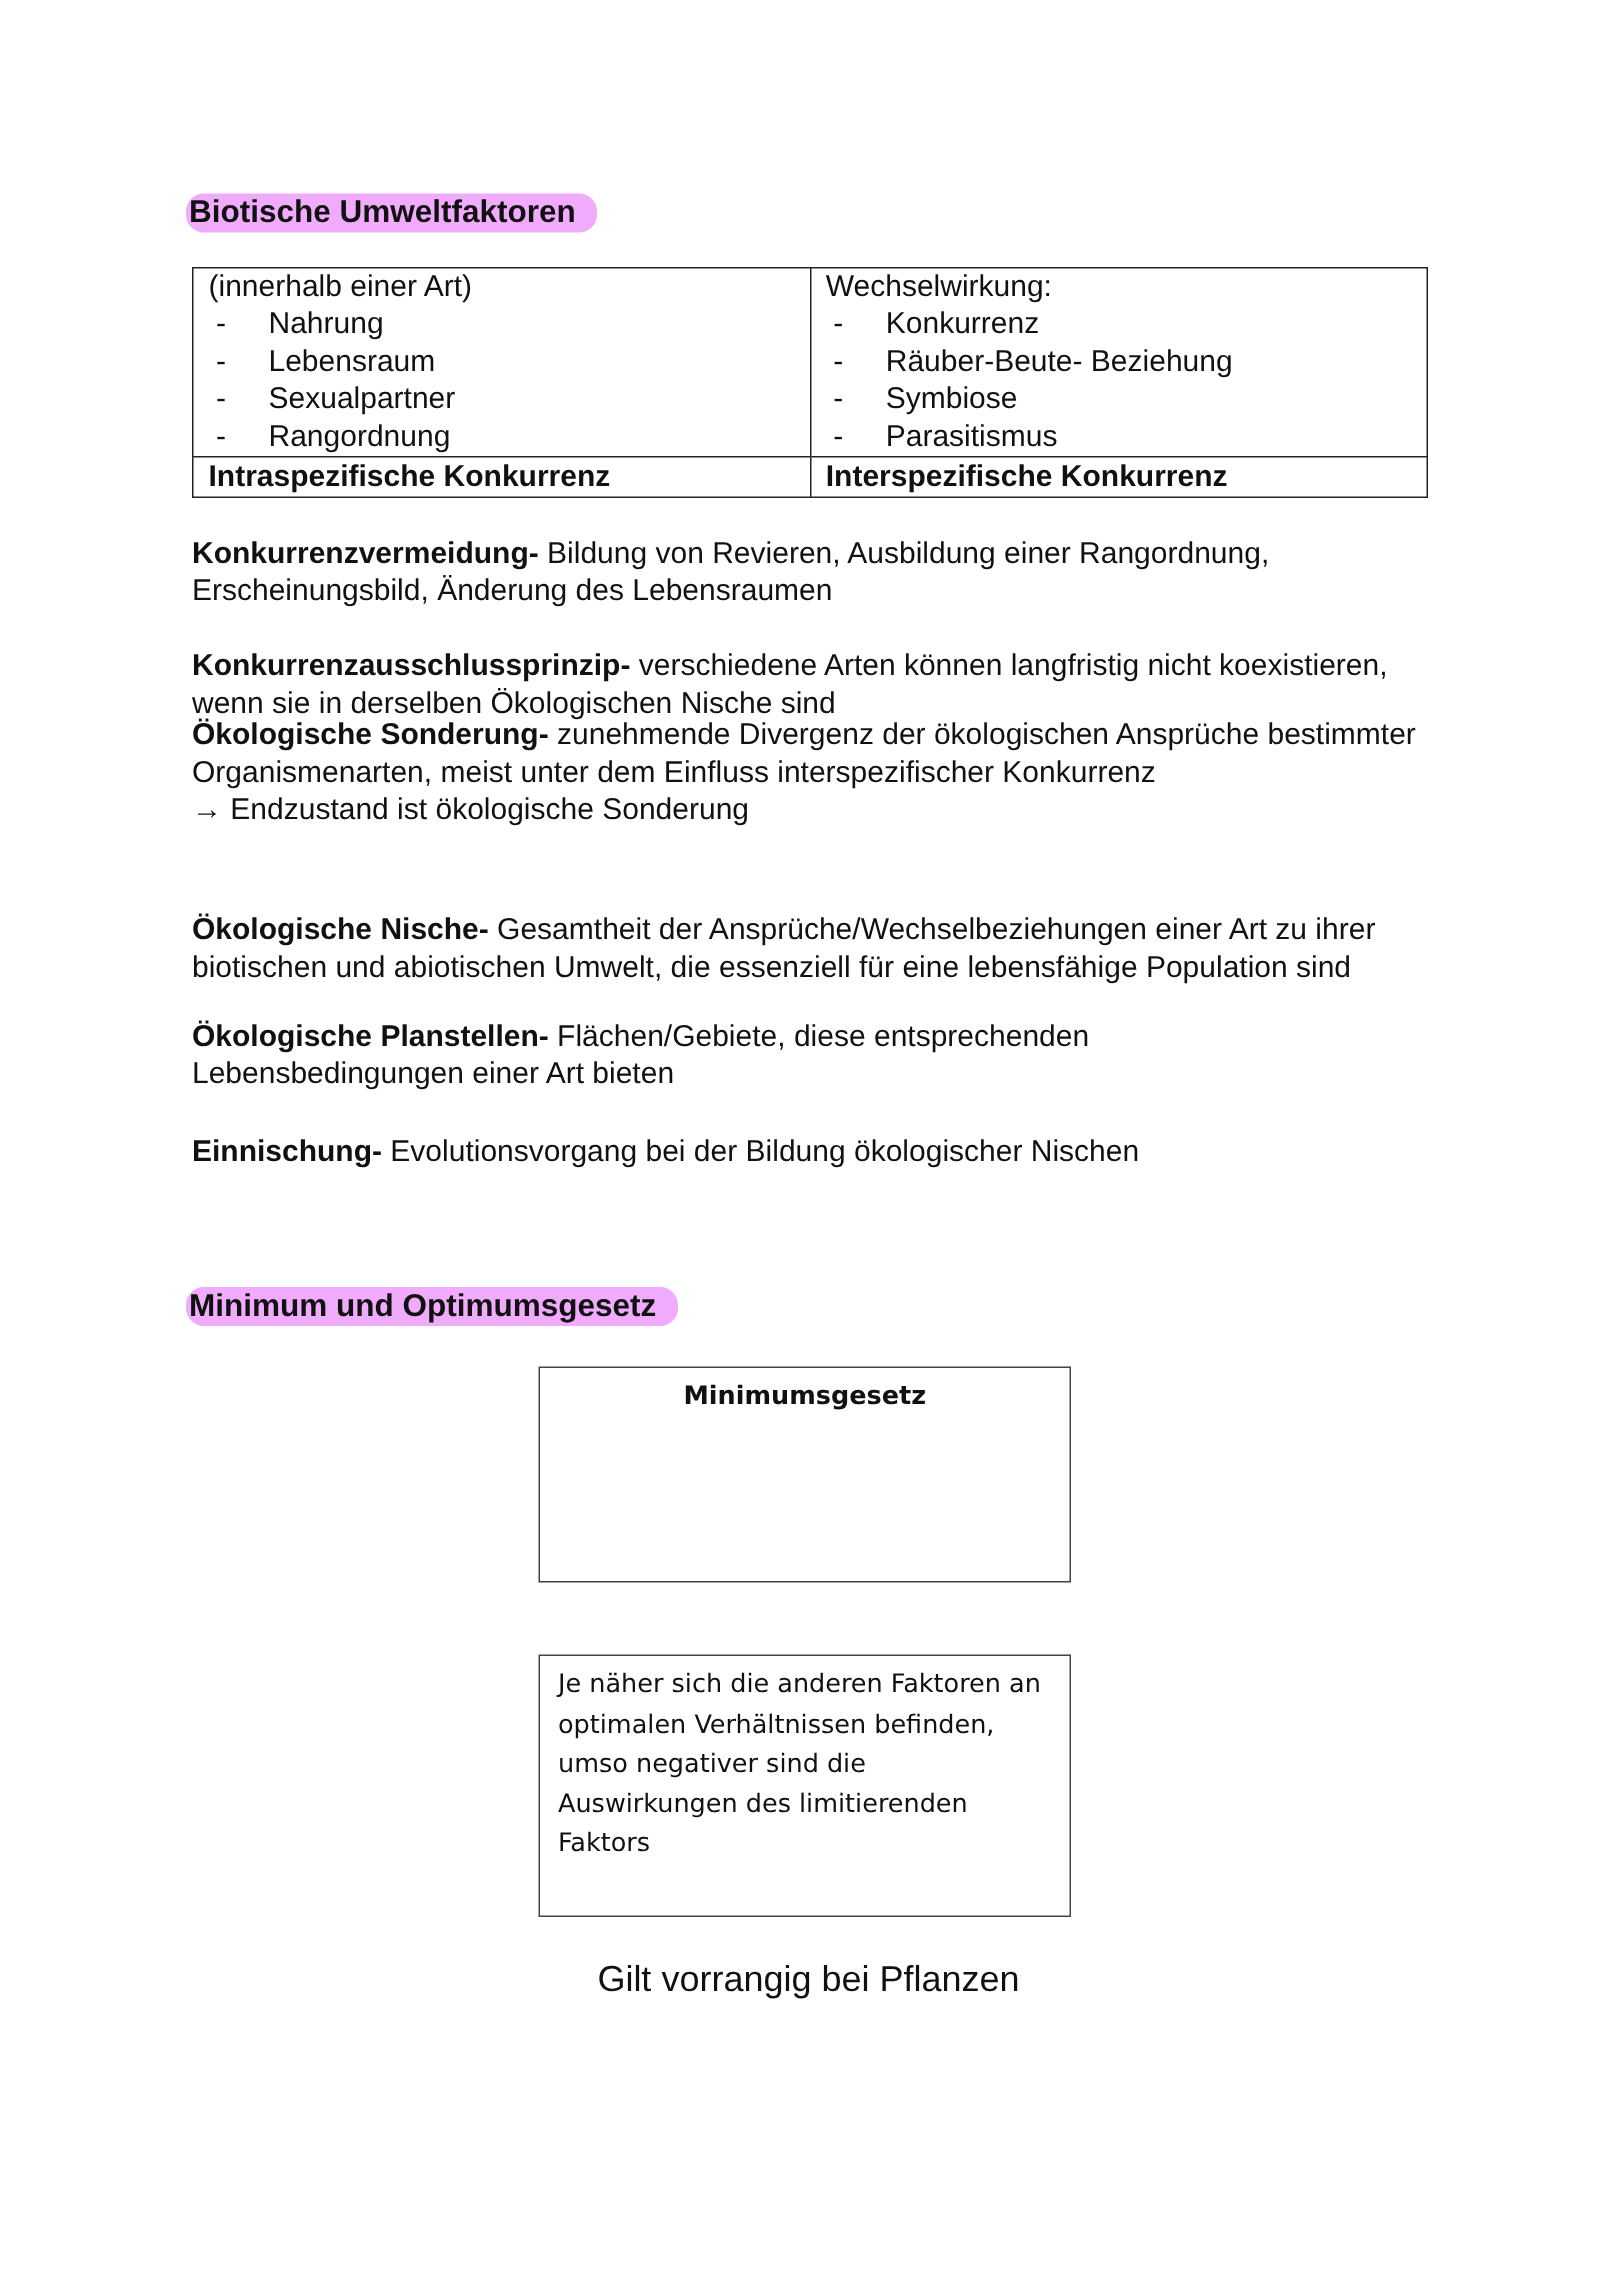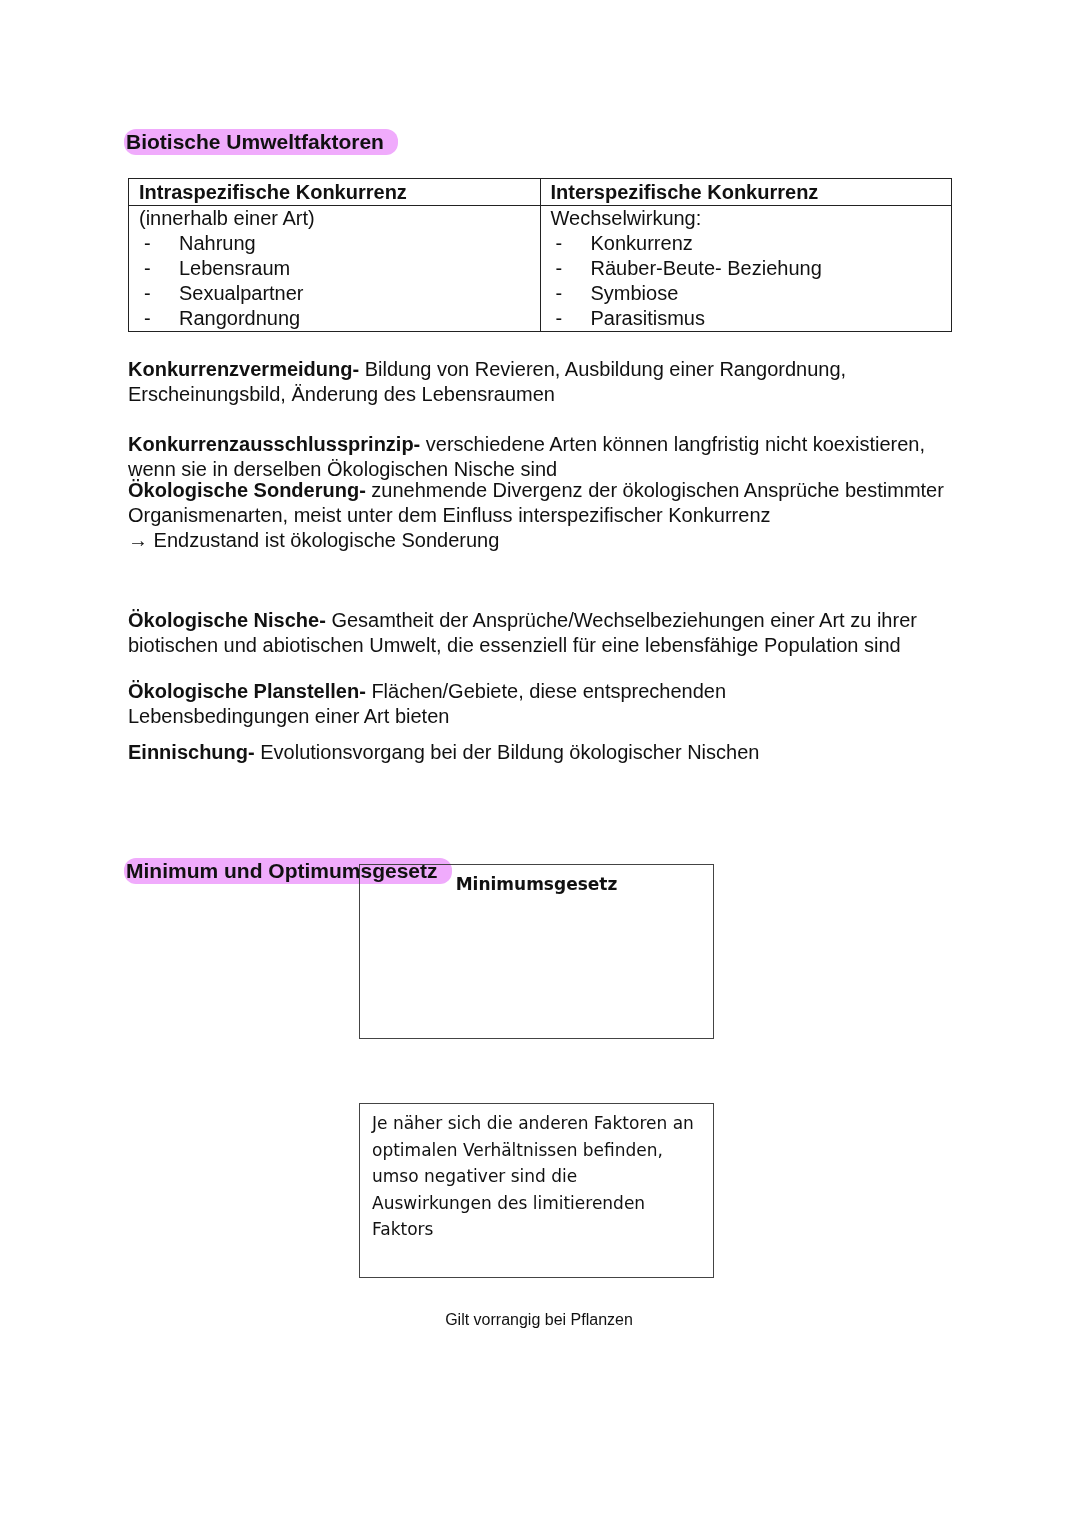--- a/index.html
+++ b/index.html
@@ -11,34 +11,30 @@
   table.comp { position: absolute; left: 128px; top: 178px; width: 824px; border-collapse: collapse; font-size: 20px; }
   table.comp th, table.comp td { border: 1.5px solid #222; text-align: left; vertical-align: top; padding: 0 10px; width: 50%; }
   table.comp th { font-weight: bold; line-height: 26px; }
   table.comp td { line-height: 25px; padding-bottom: 0; }
   .bul { display: flex; }
   .bul .dash { width: 40px; padding-left: 5px; box-sizing: border-box; }
   .para { position: absolute; left: 128px; width: 830px; font-size: 20px; line-height: 25px; }
   .para b { font-weight: bold; }
   .box { position: absolute; left: 359px; width: 355px; border: 1.5px solid #444; box-sizing: border-box; font-family: "DejaVu Sans", sans-serif; font-size: 17px; line-height: 26.5px; padding: 6px 12px; }
   .box .t { text-align: center; font-weight: bold; }
-  .note { position: absolute; left: 359px; width: 360px; top: 1307px; text-align: center; font-size: 16px; line-height: 26px; }
+  .note { position: absolute; left: 359px; width: 360px; top: 1307px; text-align: center; font-size: 24px; line-height: 26px; }
 </style>
 </head>
 <body>
 
 <div class="heading" style="top:129px">Biotische Umweltfaktoren</div>
 
 <table class="comp">
   <tbody>
       <tr>
-    <th>Intraspezifische Konkurrenz</th>
-    <th>Interspezifische Konkurrenz</th>
-  </tr>
-  <tr>
     <td>
       <div>(innerhalb einer Art)</div>
       <div class="bul">
             <span class="dash">-</span>
             <span>Nahrung</span>
           </div>
       <div class="bul">
             <span class="dash">-</span>
             <span>Lebensraum</span>
           </div>
@@ -64,38 +60,42 @@
       <div class="bul">
             <span class="dash">-</span>
             <span>Symbiose</span>
           </div>
       <div class="bul">
             <span class="dash">-</span>
             <span>Parasitismus</span>
           </div>
     </td>
   </tr>
+  <tr>
+    <th>Intraspezifische Konkurrenz</th>
+    <th>Interspezifische Konkurrenz</th>
+  </tr>
 </tbody>
   </table>
 
 <div class="para" style="top:357px"><b>Konkurrenzvermeidung-</b><span> Bildung von Revieren, Ausbildung einer Rangordnung, Erscheinungsbild, Änderung des Lebensraumen</span></div>
 
 <div class="para" style="top:432px"><b>Konkurrenzausschlussprinzip-</b><span> verschiedene Arten können langfristig nicht koexistieren, wenn sie in derselben Ökologischen Nische sind</span></div>
 
 <div class="para" style="top:478px;width:840px"><b>Ökologische Sonderung-</b><span> zunehmende Divergenz der ökologischen Ansprüche bestimmter Organismenarten, meist unter dem Einfluss interspezifischer Konkurrenz</span><div>→ Endzustand ist ökologische Sonderung</div></div>
 
 <div class="para" style="top:608px;width:815px"><b>Ökologische Nische-</b><span> Gesamtheit der Ansprüche/Wechselbeziehungen einer Art zu ihrer biotischen und abiotischen Umwelt, die essenziell für eine lebensfähige Population sind</span></div>
 
 <div class="para" style="top:679px;width:680px"><b>Ökologische Planstellen-</b><span> Flächen/Gebiete, diese entsprechenden Lebensbedingungen einer Art bieten</span></div>
 
-<div class="para" style="top:740px"><b>Einnischung-</b><span> Evolutionsvorgang bei der Bildung ökologischer Nischen</span></div>
+<div class="para" style="top:756px"><b>Einnischung-</b><span> Evolutionsvorgang bei der Bildung ökologischer Nischen</span></div>
 
 <div class="heading" style="top:858px">Minimum und Optimumsgesetz</div>
 
-<div class="box" style="top:864px;height:175px">
+<div class="box" style="top:911px;height:144px">
   <div class="t">Minimumsgesetz</div>
 </div>
 
 <div class="box" style="top:1103px;height:175px">
   <div>Je näher sich die anderen Faktoren an optimalen Verhältnissen befinden, umso negativer sind die Auswirkungen des limitierenden Faktors</div>
 </div>
 
 <div class="note">Gilt vorrangig bei Pflanzen</div>
 
 </body></html>

